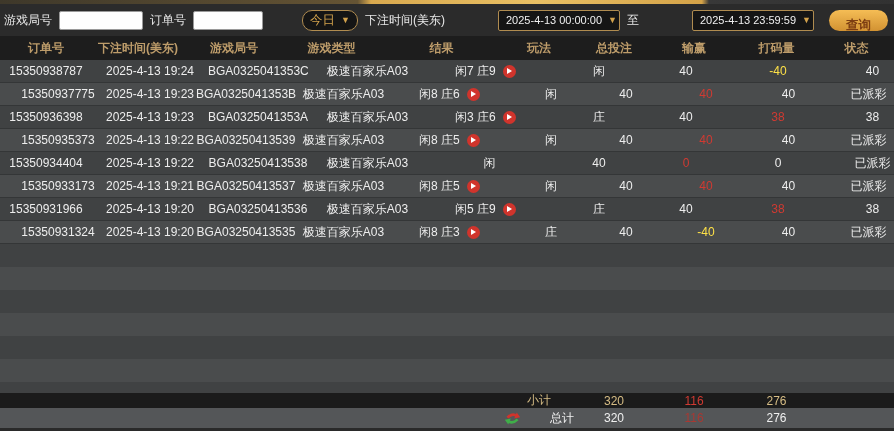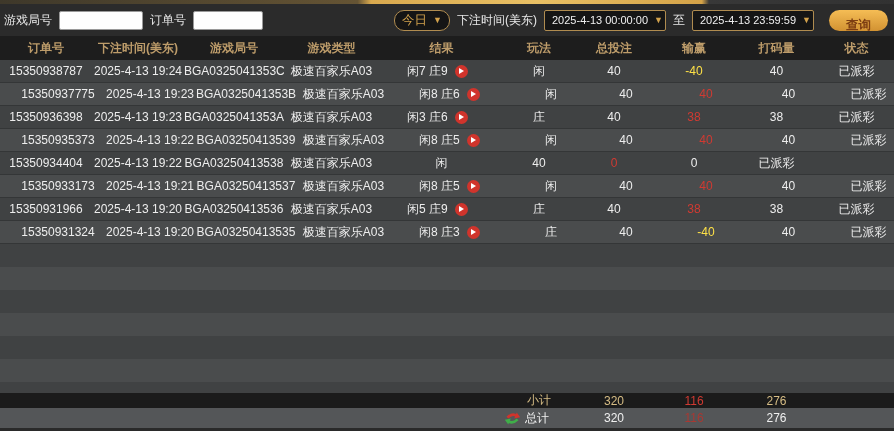--- a/index.html
+++ b/index.html
@@ -16,45 +16,45 @@
   .topbar{height:32px; flex:0 0 auto; background:#2b2b2b; display:flex; align-items:center;
     padding:0 6px 0 4px; gap:7px; font-size:12px; color:#e8e8e8;}
   .lbl{white-space:nowrap;}
   .txt{height:19px; width:84px; border:1px solid #9a9a9a; border-radius:2px; background:#fff;
     font-size:12px; padding:0 4px; outline:none;}
   .txt.short{width:70px;}
   .select{height:21px; border:1px solid #b08c50; background:#151515; border-radius:2px;
     display:flex; align-items:center; justify-content:space-between; padding:0 7px; cursor:pointer; white-space:nowrap;}
   .select .caret{color:#d2a24c; font-size:9px; margin-left:6px;}
   .today{width:56px; margin-left:auto; color:#d2a24c; font-weight:normal; font-size:12.5px;border-radius:10px;}
-  .datetime{width:122px; color:#f0f0f0; font-size:11px;}
+  .datetime{width:122px; color:#f0f0f0; font-size:11px;margin-left:46px;}
   .query{height:21px; padding:7px 17px; border:none; border-radius:11px; cursor:pointer;
     background:linear-gradient(#f5bd55,#d29232); color:#7c3d12; font-weight:bold; font-size:12.5px; margin-left:8px;}
   
   .thead{height:24px; flex:0 0 auto; background:#1d1d1d; display:grid; grid-template-columns:var(--cols);
     align-items:center; color:#bd9c6a; font-size:12px; font-weight:bold;}
   .th{text-align:center; white-space:nowrap;}
   .trow{display:grid; grid-template-columns:var(--cols); align-items:center; font-size:12px; color:#ededed;}
   .trow.data{height:23px; flex:0 0 auto; border-bottom:1px solid #343637;}
-  .odd{background:#404243;}
+  .odd{background:#404243;gap:12px;}
   .even{background:#4a4c4d;padding-left:12px;}
   .td{text-align:center; white-space:nowrap; overflow:hidden;}
   .td.result{text-align:left; padding-left:28px; display:flex; align-items:center; gap:7px;}
   .win{color:#d03a32;}
   .loss{color:#fde047;}
   .play-btn{width:13px; height:13px; border-radius:50%; background:#d0342c; flex:0 0 auto;
     display:inline-flex; align-items:center; justify-content:center; cursor:pointer;}
   .play-btn::after{content:''; width:0; height:0; border-left:5px solid #fff;
     border-top:3px solid transparent; border-bottom:3px solid transparent; margin-left:1px;}
   .filler{flex:1 1 auto; background:repeating-linear-gradient(180deg,#404243 0 23px,#4a4c4d 23px 46px);}
   .subtotal{height:15px; flex:0 0 auto; background:#1b1b1b; color:#d6bd85; font-size:12px;}
   .subtotal .win{color:#d03a32;}
   .total{height:20px; flex:0 0 auto; background:#545658; color:#f0f0f0;}
   .total .win{color:#a83832;}
-  .flexc{display:flex; align-items:center; justify-content:flex-start; gap:4px;}
+  .flexc{display:flex; align-items:center; justify-content:space-between; gap:18px;}
   .refresh-icon{width:17px; height:15px; display:inline-flex; cursor:pointer;}
   .bottom-strip{height:3px; flex:0 0 auto; background:#2a2a2a;}
 </style>
 </head>
 <body>
 
 <div class="app">
   <div class="tab-strip"></div>
 
   <div class="topbar">

